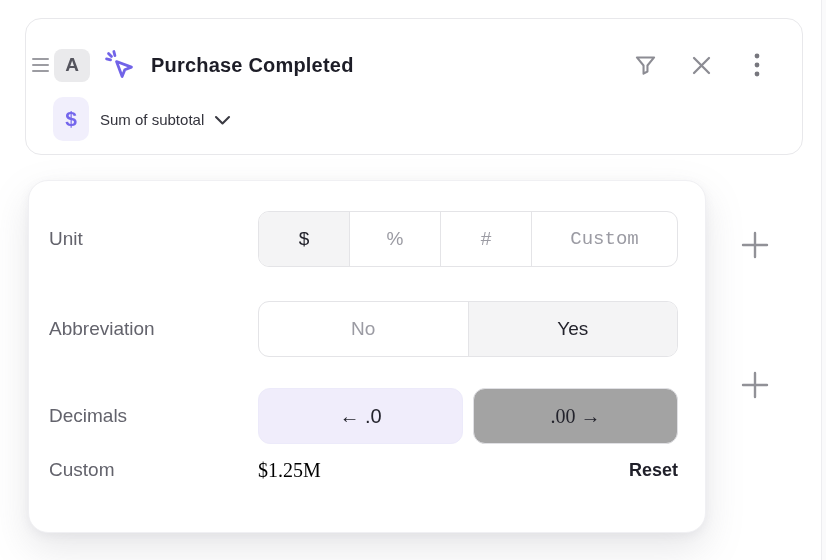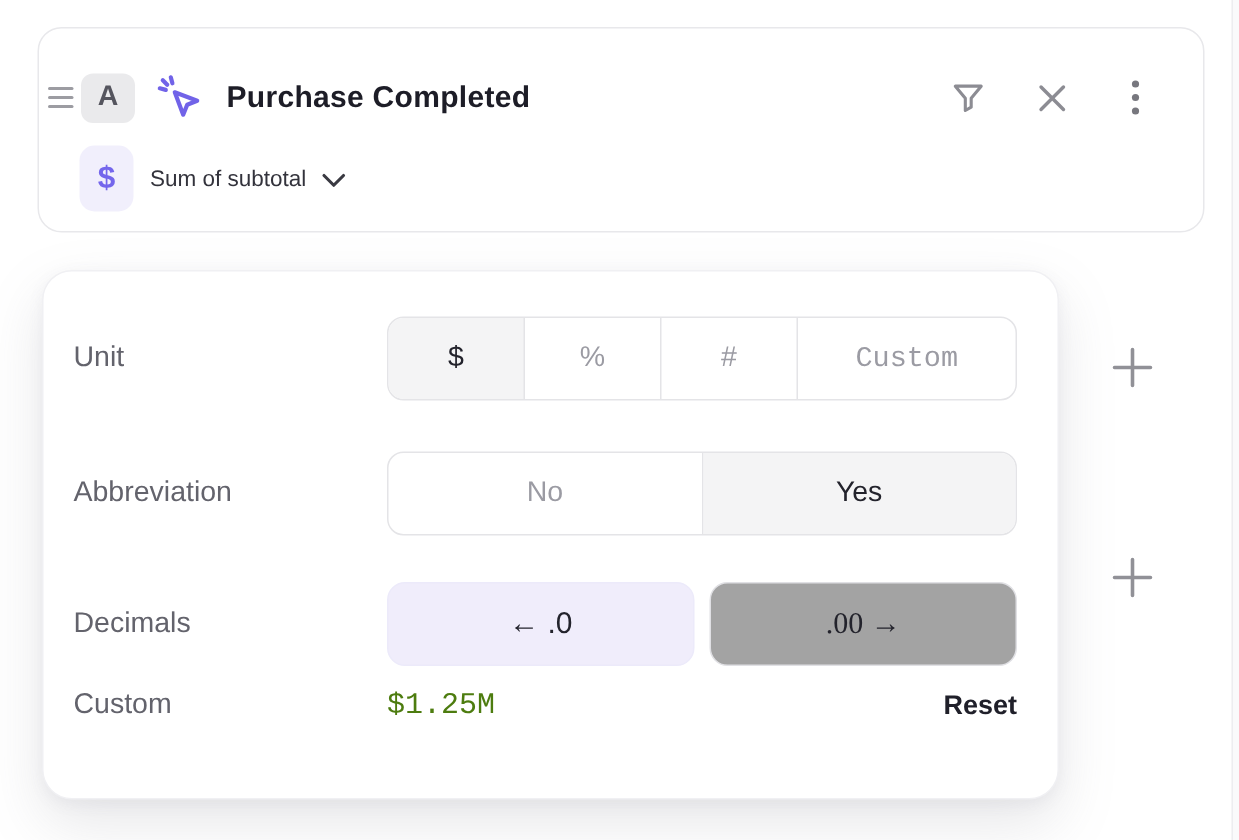--- a/index.html
+++ b/index.html
@@ -60,21 +60,21 @@
   .segmented.units .segment { flex: 0 0 91px; }
   .segmented.units .segment:last-child { flex: 1; font-family: Liberation Mono, monospace; }
   .segmented.halves .segment { flex: 1; }
 
   .dec-buttons { flex: 1; display: flex; gap: 10px; }
   .dec-btn { flex: 1; height: 56px; border-radius: 12px; display: flex; align-items: center;
     justify-content: center; font-size: 20px; color: #23232c; cursor: pointer; }
   .dec-btn.decrease { background: #f0edfb; border: 1.5px solid #eceafa; }
   .dec-btn.increase { background: #a3a3a3; border: 1.5px solid #e0e0e4; font-family: Liberation Serif, serif; }
 
-  .preview-value { font-family: Liberation Mono, monospace; font-size: 20px; color: #4d7c0f; text-align: right; }
+  .preview-value { font-family: Liberation Serif, serif; font-size: 20px; color: #000000; text-align: right; }
   .reset-btn { margin-left: auto; font-size: 18px; font-weight: 600; color: #20202a; cursor: pointer; }
 
   
   .add-btn { position: absolute; width: 34px; height: 34px; display: flex; align-items: center;
     justify-content: center; cursor: pointer; }
   .add-btn.top    { left: 738px; top: 228px; }
   .add-btn.bottom { left: 738px; top: 368px; }
 </style>
 </head>
 <body>

